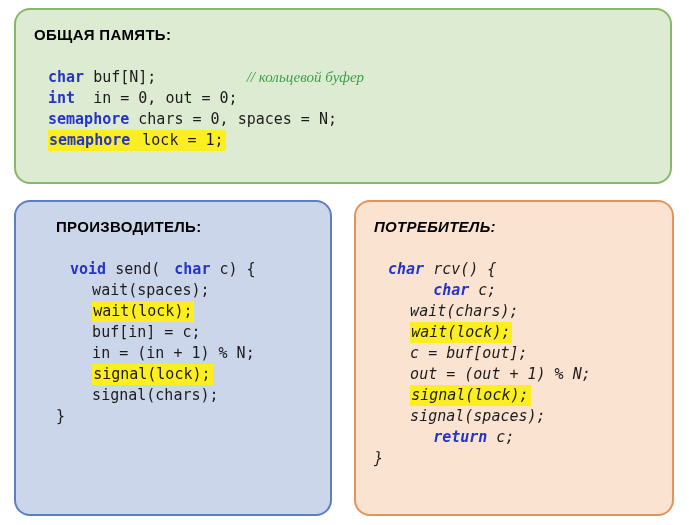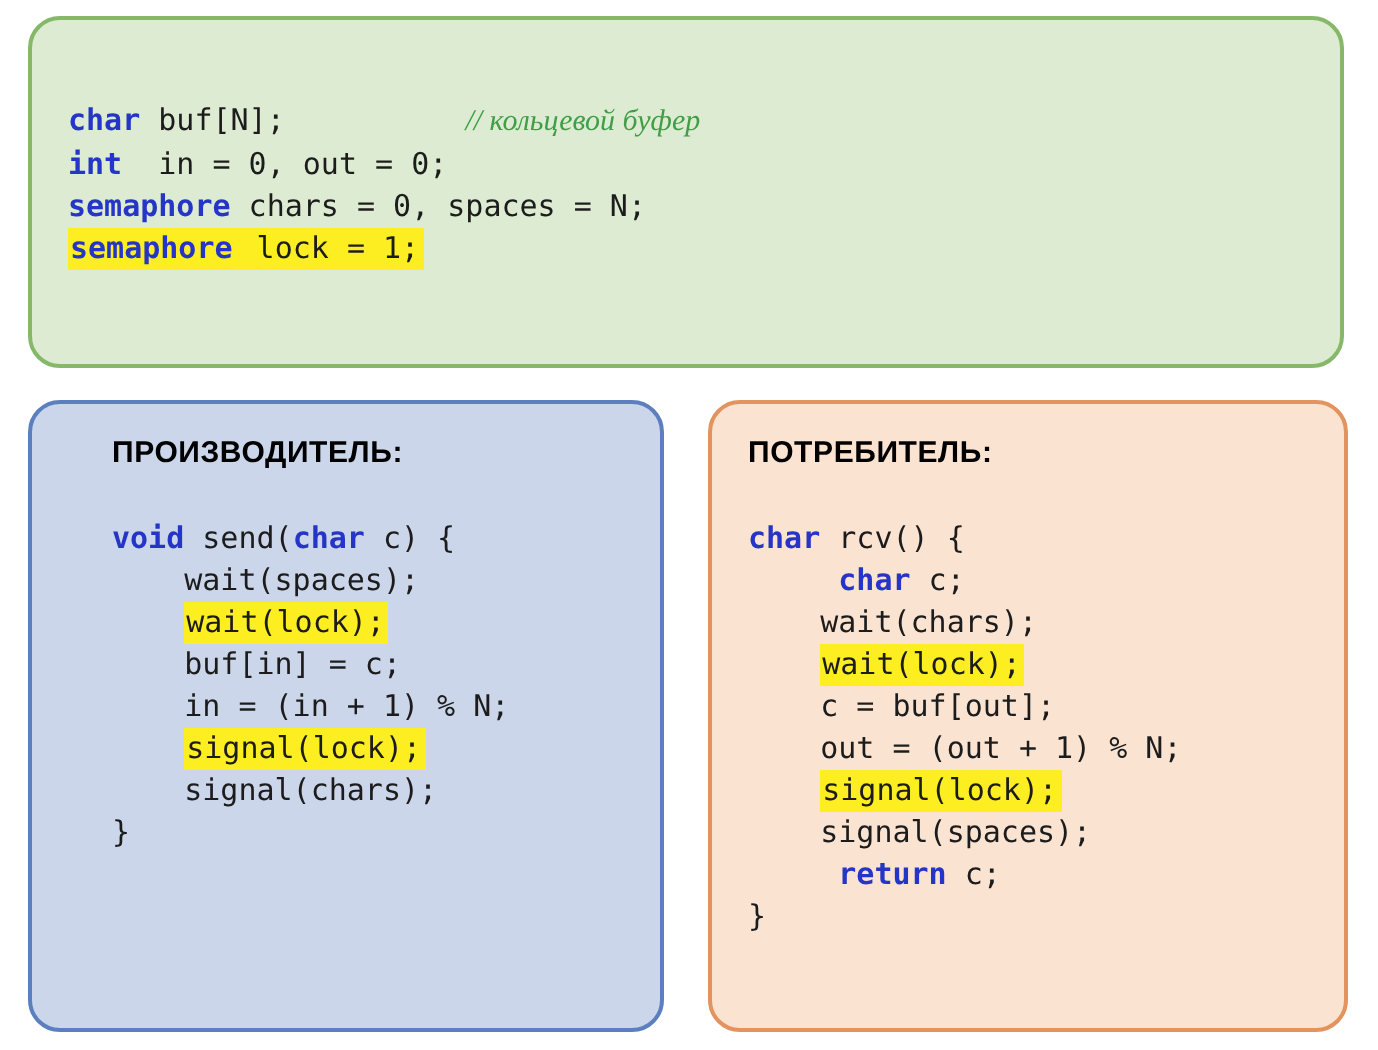--- a/index.html
+++ b/index.html
@@ -40,47 +40,49 @@
     width: 318px; height: 316px;
     background: var(--producer-bg);
     border: 2px solid var(--producer-border);
     padding-left: 40px;
   }
   .panel-consumer {
     left: 354px; top: 200px;
     width: 320px; height: 316px;
     background: var(--consumer-bg);
     border: 2px solid var(--consumer-border);
+    font-style: italic;
   }
   .panel-title {
     font-family: "Liberation Sans", "DejaVu Sans", sans-serif;
     font-weight: bold;
     font-size: 15px;
     letter-spacing: 0.3px;
     color: #000000;
   }
   .code {
     margin-top: 24px;
     font-family: "DejaVu Sans Mono", monospace;
     font-size: 15px;
     line-height: 21px;
     color: var(--text);
     white-space: pre;
   }
   .code-line { white-space: pre; }
-  .tok-kw { color: var(--keyword); font-weight: bold; }
+  .tok-kw { color: var(--keyword); font-weight: bold; margin-left: 14px; }
   .tok-cm { color: var(--comment); font-style: italic; font-family: Liberation Serif, serif; }
   .hl { background: var(--highlight); padding: 1px 2px 2px 1px; }
 </style>
 </head>
 <body>
 
 <div class="canvas">
 
   <div class="panel panel-shared">
+    <div class="panel-title">ОБЩАЯ ПАМЯТЬ:</div>
     <div class="code"><div class="code-line"><span class="tok-kw">char</span><span> buf[N];          </span><span class="tok-cm">// кольцевой буфер</span></div><div class="code-line"><span class="tok-kw">int</span><span>  in = 0, out = 0;</span></div><div class="code-line"><span class="tok-kw">semaphore</span><span> chars = 0, spaces = N;</span></div><div class="code-line"><span class="tok-kw hl">semaphore</span><span class="hl"> lock = 1;</span></div></div>
   </div>
 
   <div class="panel panel-producer">
     <div class="panel-title">ПРОИЗВОДИТЕЛЬ:</div>
     <div class="code"><div class="code-line"><span class="tok-kw">void</span><span> send(</span><span class="tok-kw">char</span><span> c) {</span></div><div class="code-line"><span>    wait(spaces);</span></div><div class="code-line"><span>    </span><span class="hl">wait(lock);</span></div><div class="code-line"><span>    buf[in] = c;</span></div><div class="code-line"><span>    in = (in + 1) % N;</span></div><div class="code-line"><span>    </span><span class="hl">signal(lock);</span></div><div class="code-line"><span>    signal(chars);</span></div><div class="code-line"><span>}</span></div></div>
   </div>
 
   <div class="panel panel-consumer">
     <div class="panel-title">ПОТРЕБИТЕЛЬ:</div>

